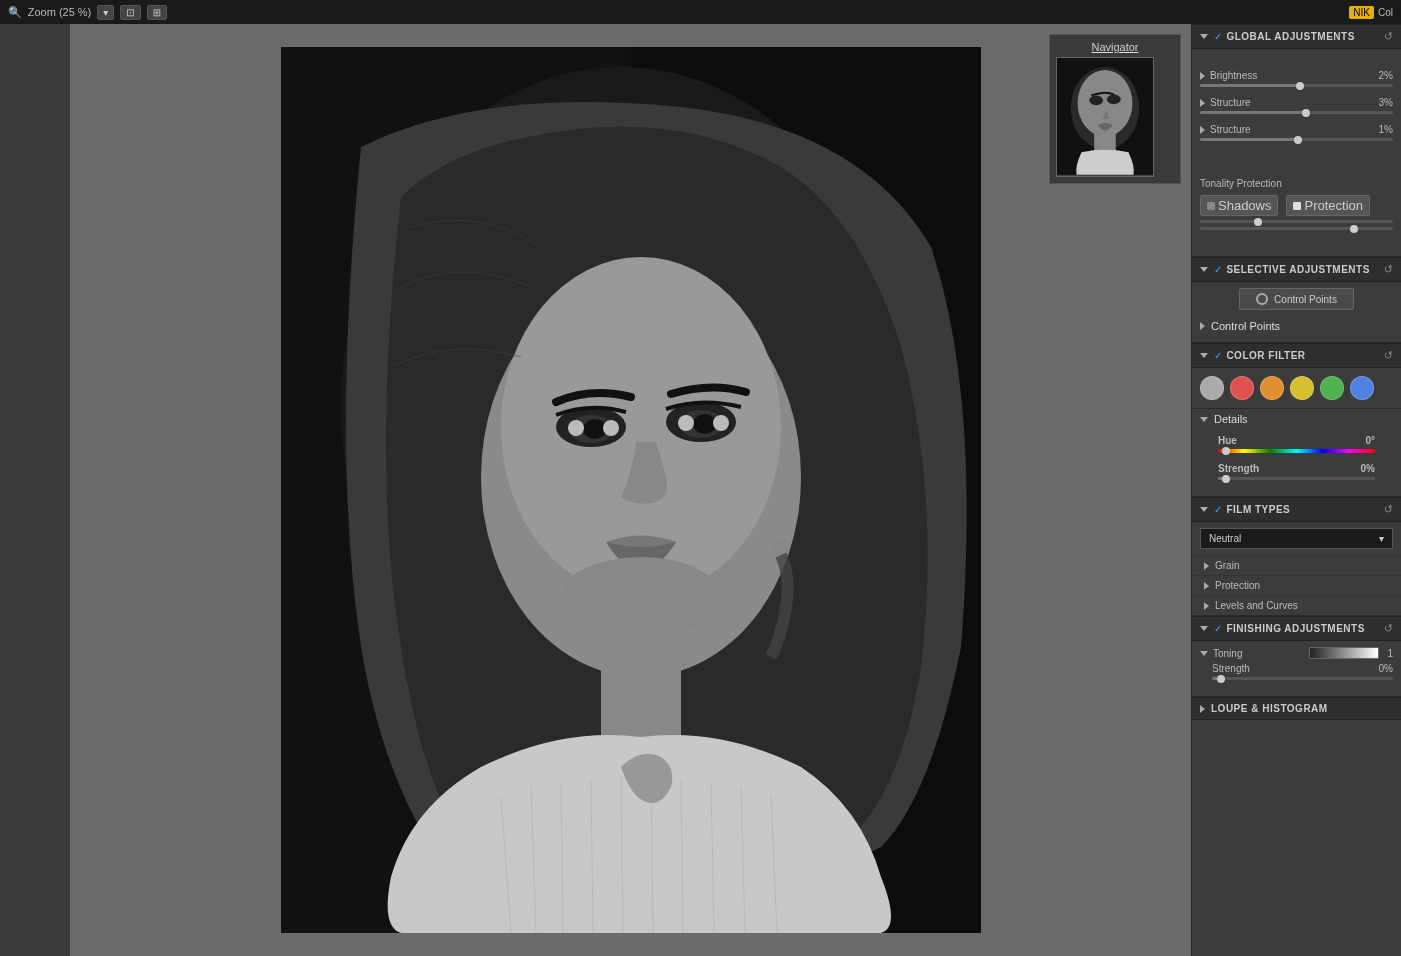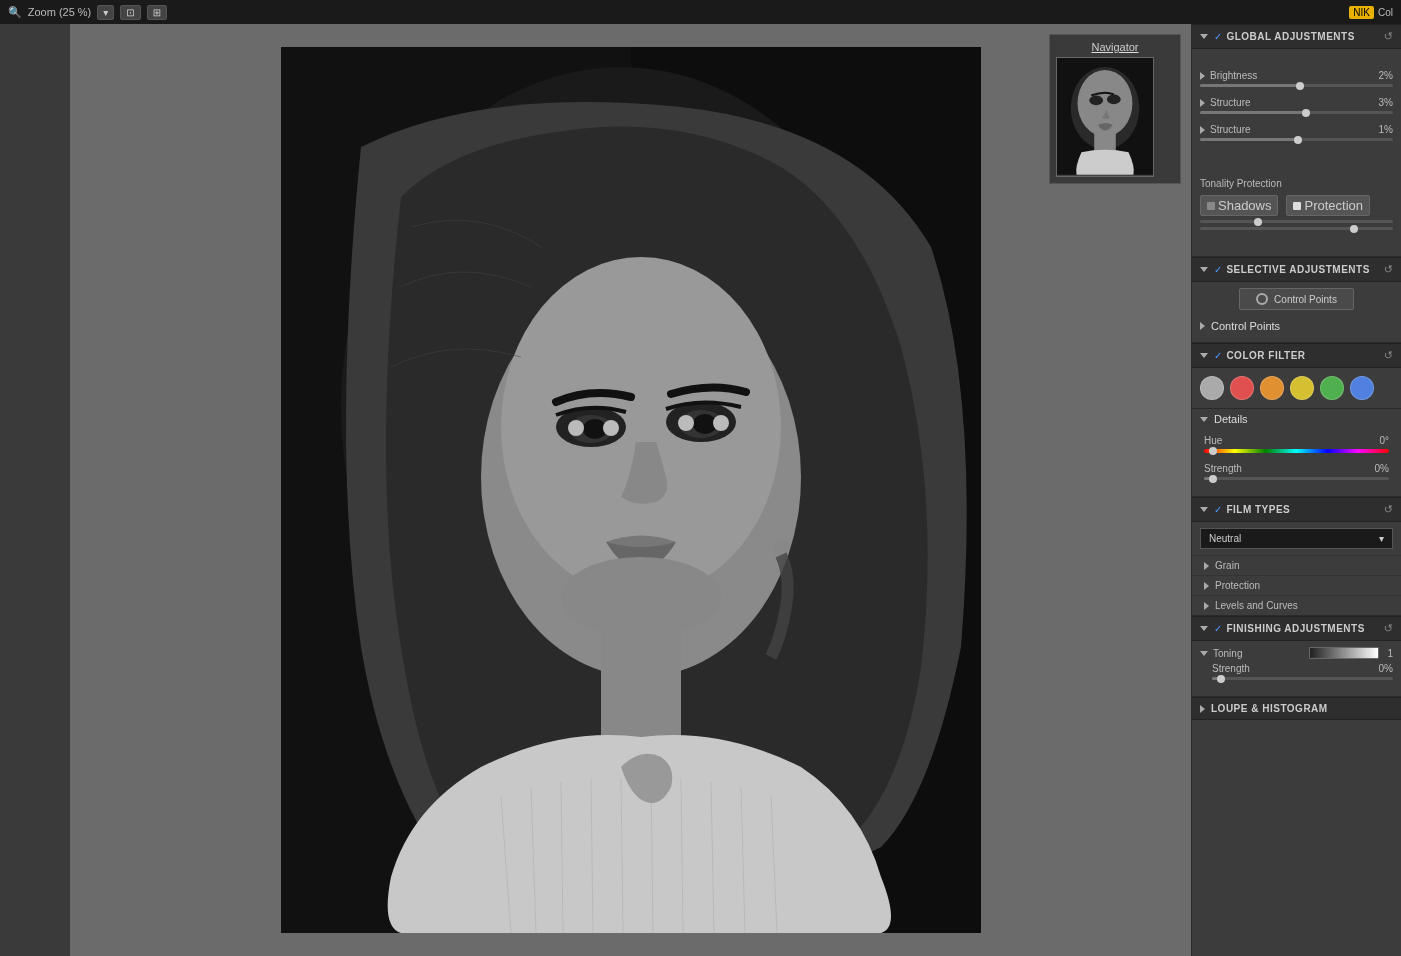--- a/index.html
+++ b/index.html
@@ -347,21 +347,22 @@
     
     .details-header {
       display: flex;
       align-items: center;
       gap: 4px;
       padding: 4px 8px;
       cursor: pointer;
       border-top: 1px solid #2a2a2a;
     }
     .details-content {
-      padding: 6px 12px;
+      padding: 6px 26px;
+      font-weight: bold;
     }
 
     
     .hue-track {
       width: 100%;
       height: 4px;
       background: linear-gradient(to right, red, yellow, green, cyan, blue, magenta, red);
       border-radius: 2px;
       position: relative;
       margin-top: 2px;

